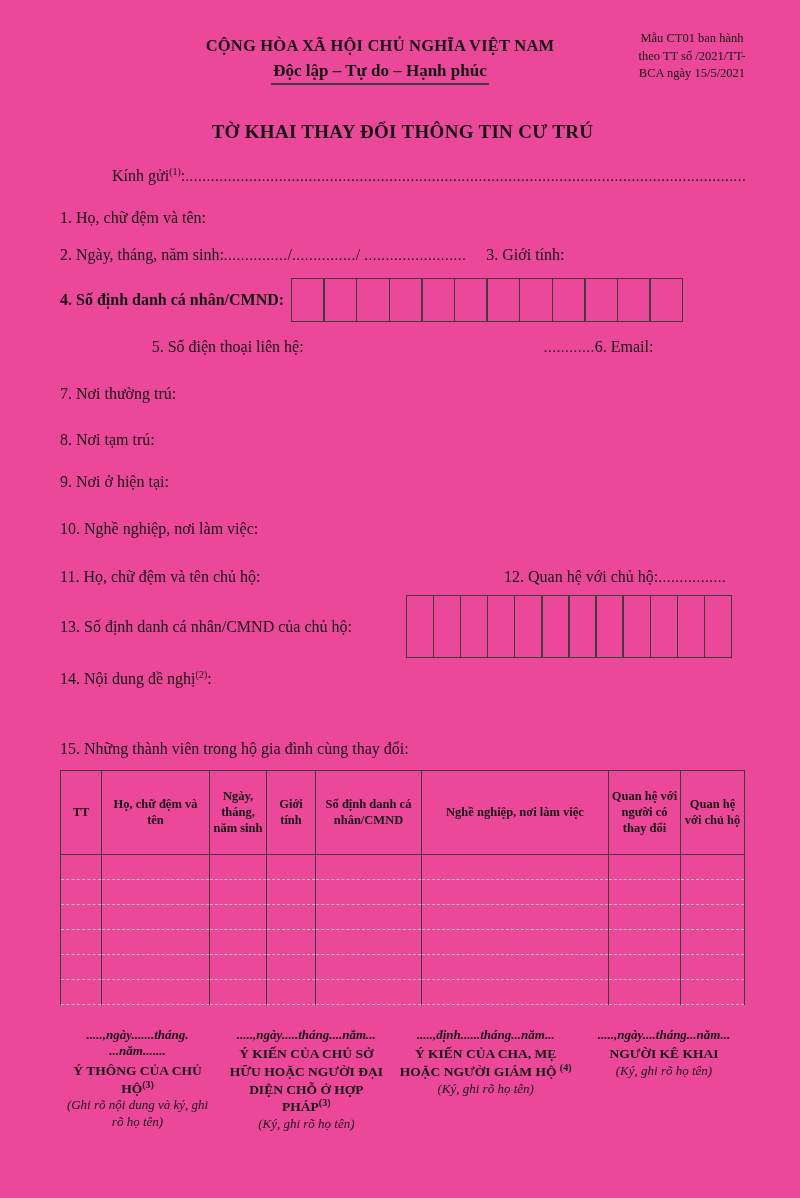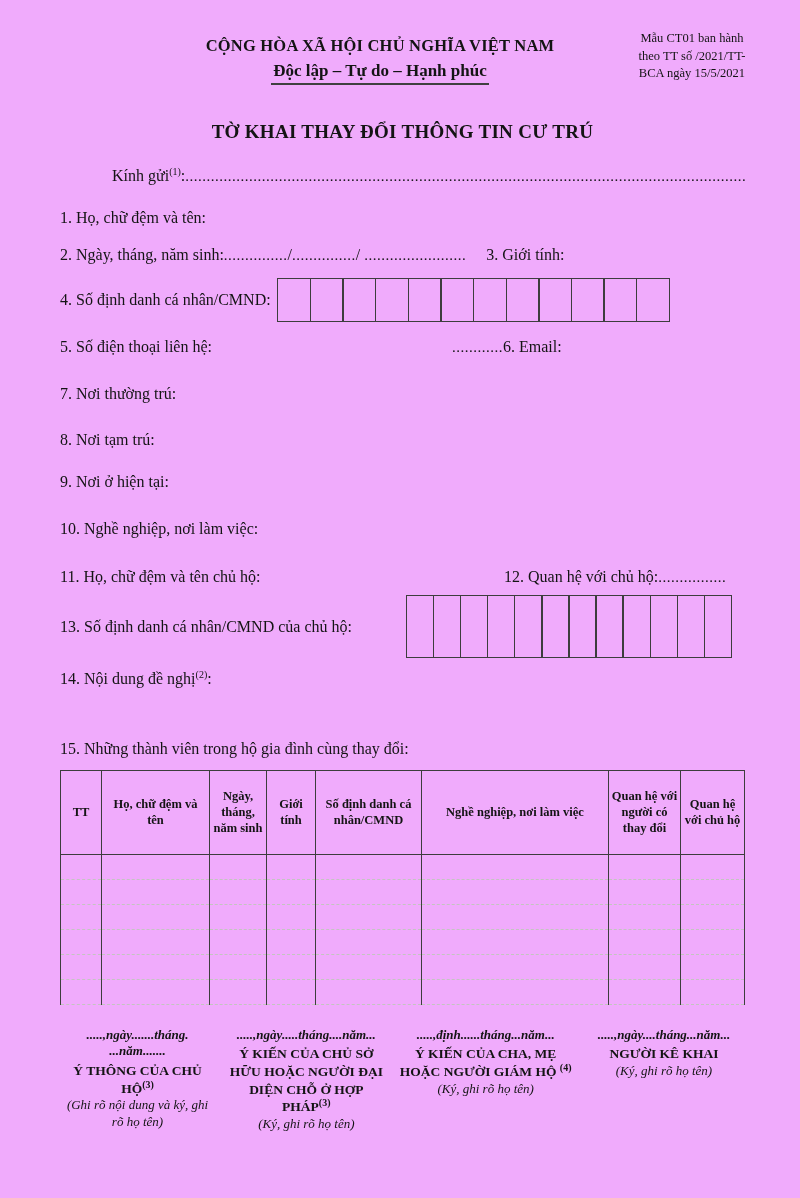--- a/index.html
+++ b/index.html
@@ -2,21 +2,21 @@
 <html lang="vi"><head>
 <meta charset="utf-8">
 <style>
   * { box-sizing: border-box; margin: 0; padding: 0; }
   html,body { background:#e9e9e9; }
   body { font-family: "Liberation Serif", "DejaVu Serif", serif; }
   .page {
     position: relative;
     width: 800px; height: 1198px;
     margin: 0 auto;
-    background: #f0abfc;
+    background: #ec4899;
     color: #141414;
     padding: 36px 55px 20px 60px;
     overflow: hidden;
   }
   sup { font-size: 10px; line-height: 0; vertical-align: super; }
 
   
   .top { position: relative; }
   .nat { width: 640px; text-align: center; }
   .nat-title { font-size: 16.5px; font-weight: bold; letter-spacing: .2px; }
@@ -37,22 +37,22 @@
   .line { font-size: 16px; line-height: 1.35; }
   .dots { letter-spacing: .5px; font-size: 15px; white-space: nowrap; }
   .dotfill { flex: 1; overflow: hidden; white-space: nowrap; letter-spacing: .5px; font-size: 15px; }
 
   .salutation { margin-top: 22px; padding-left: 52px; display: flex; align-items: baseline; }
 
   .mt-f1  { margin-top: 20px; }
   .mt-f2  { margin-top: 16px; display: flex; align-items: baseline; }
   .f2-gender { margin-left: 20px; white-space: nowrap; }
   .row-f4 { margin-top: 12px; display: flex; align-items: center; }
-  .row-f4 .lbl { margin-right: 8px; white-space: nowrap; }
-  .mt-f5  { margin-top: 14px; display: flex; align-items: baseline; }
+  .row-f4 .lbl { margin-right: 8px; white-space: nowrap; font-weight: bold; }
+  .mt-f5  { margin-top: 14px; display: flex; align-items: baseline; justify-content: center; }
   .f5-lbl { flex: 0 0 392px; }
   .mt-f7  { margin-top: 26px; }
   .mt-f8  { margin-top: 24px; }
   .mt-f9  { margin-top: 20px; }
   .mt-f10 { margin-top: 26px; }
   .mt-f11 { margin-top: 26px; display: flex; align-items: flex-end; }
   .f11-lbl { flex: 0 0 444px; }
   .f12-wrap { display: flex; flex: 1; align-items: baseline; }
   .row-f13 { margin-top: 8px; display: flex; align-items: center; }
   .f13-lbl { width: 347px; padding-right: 14px; }

